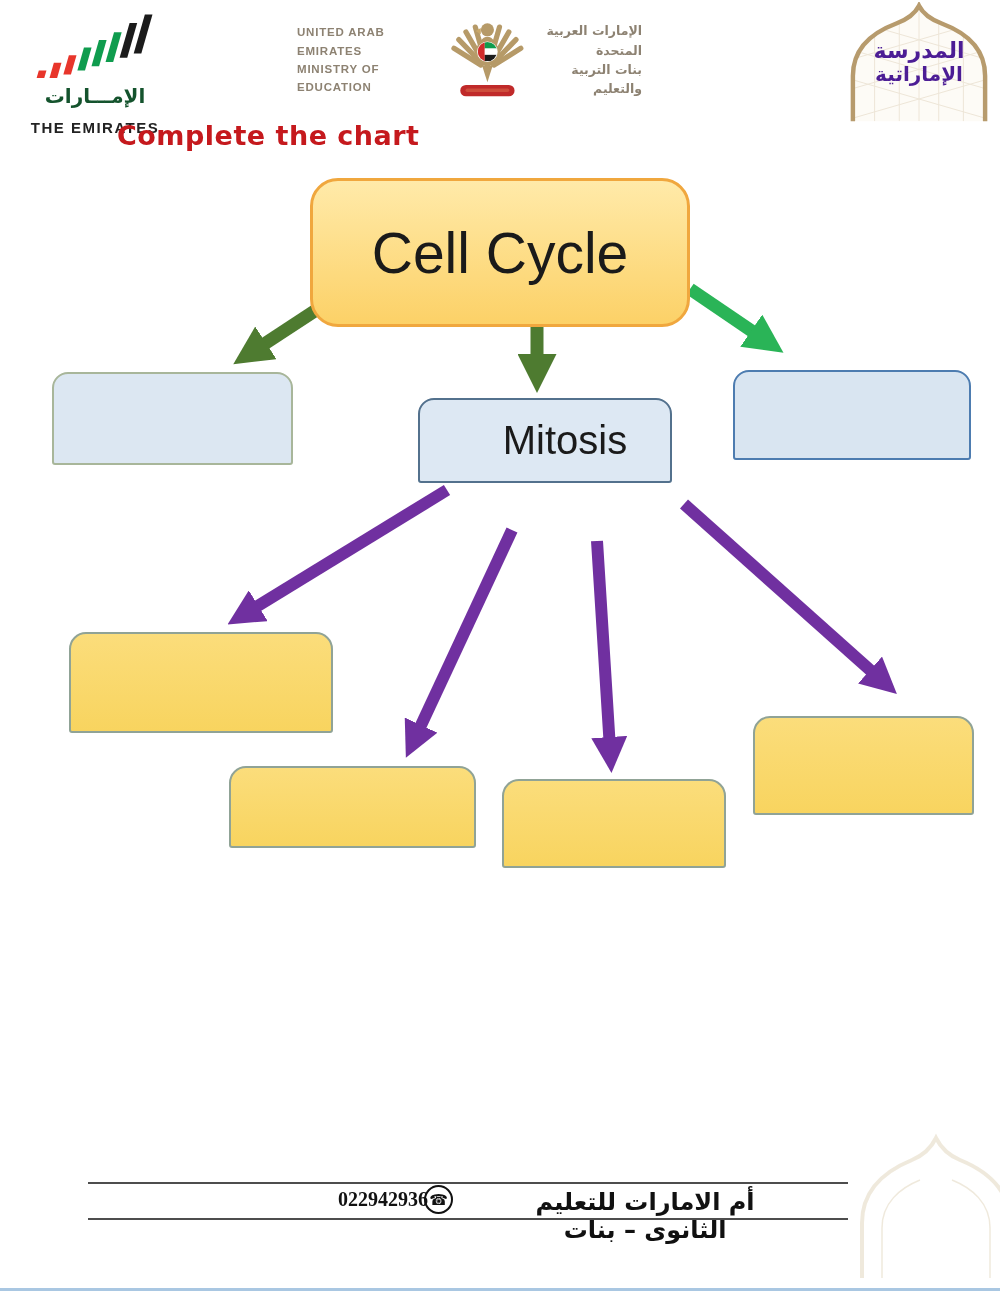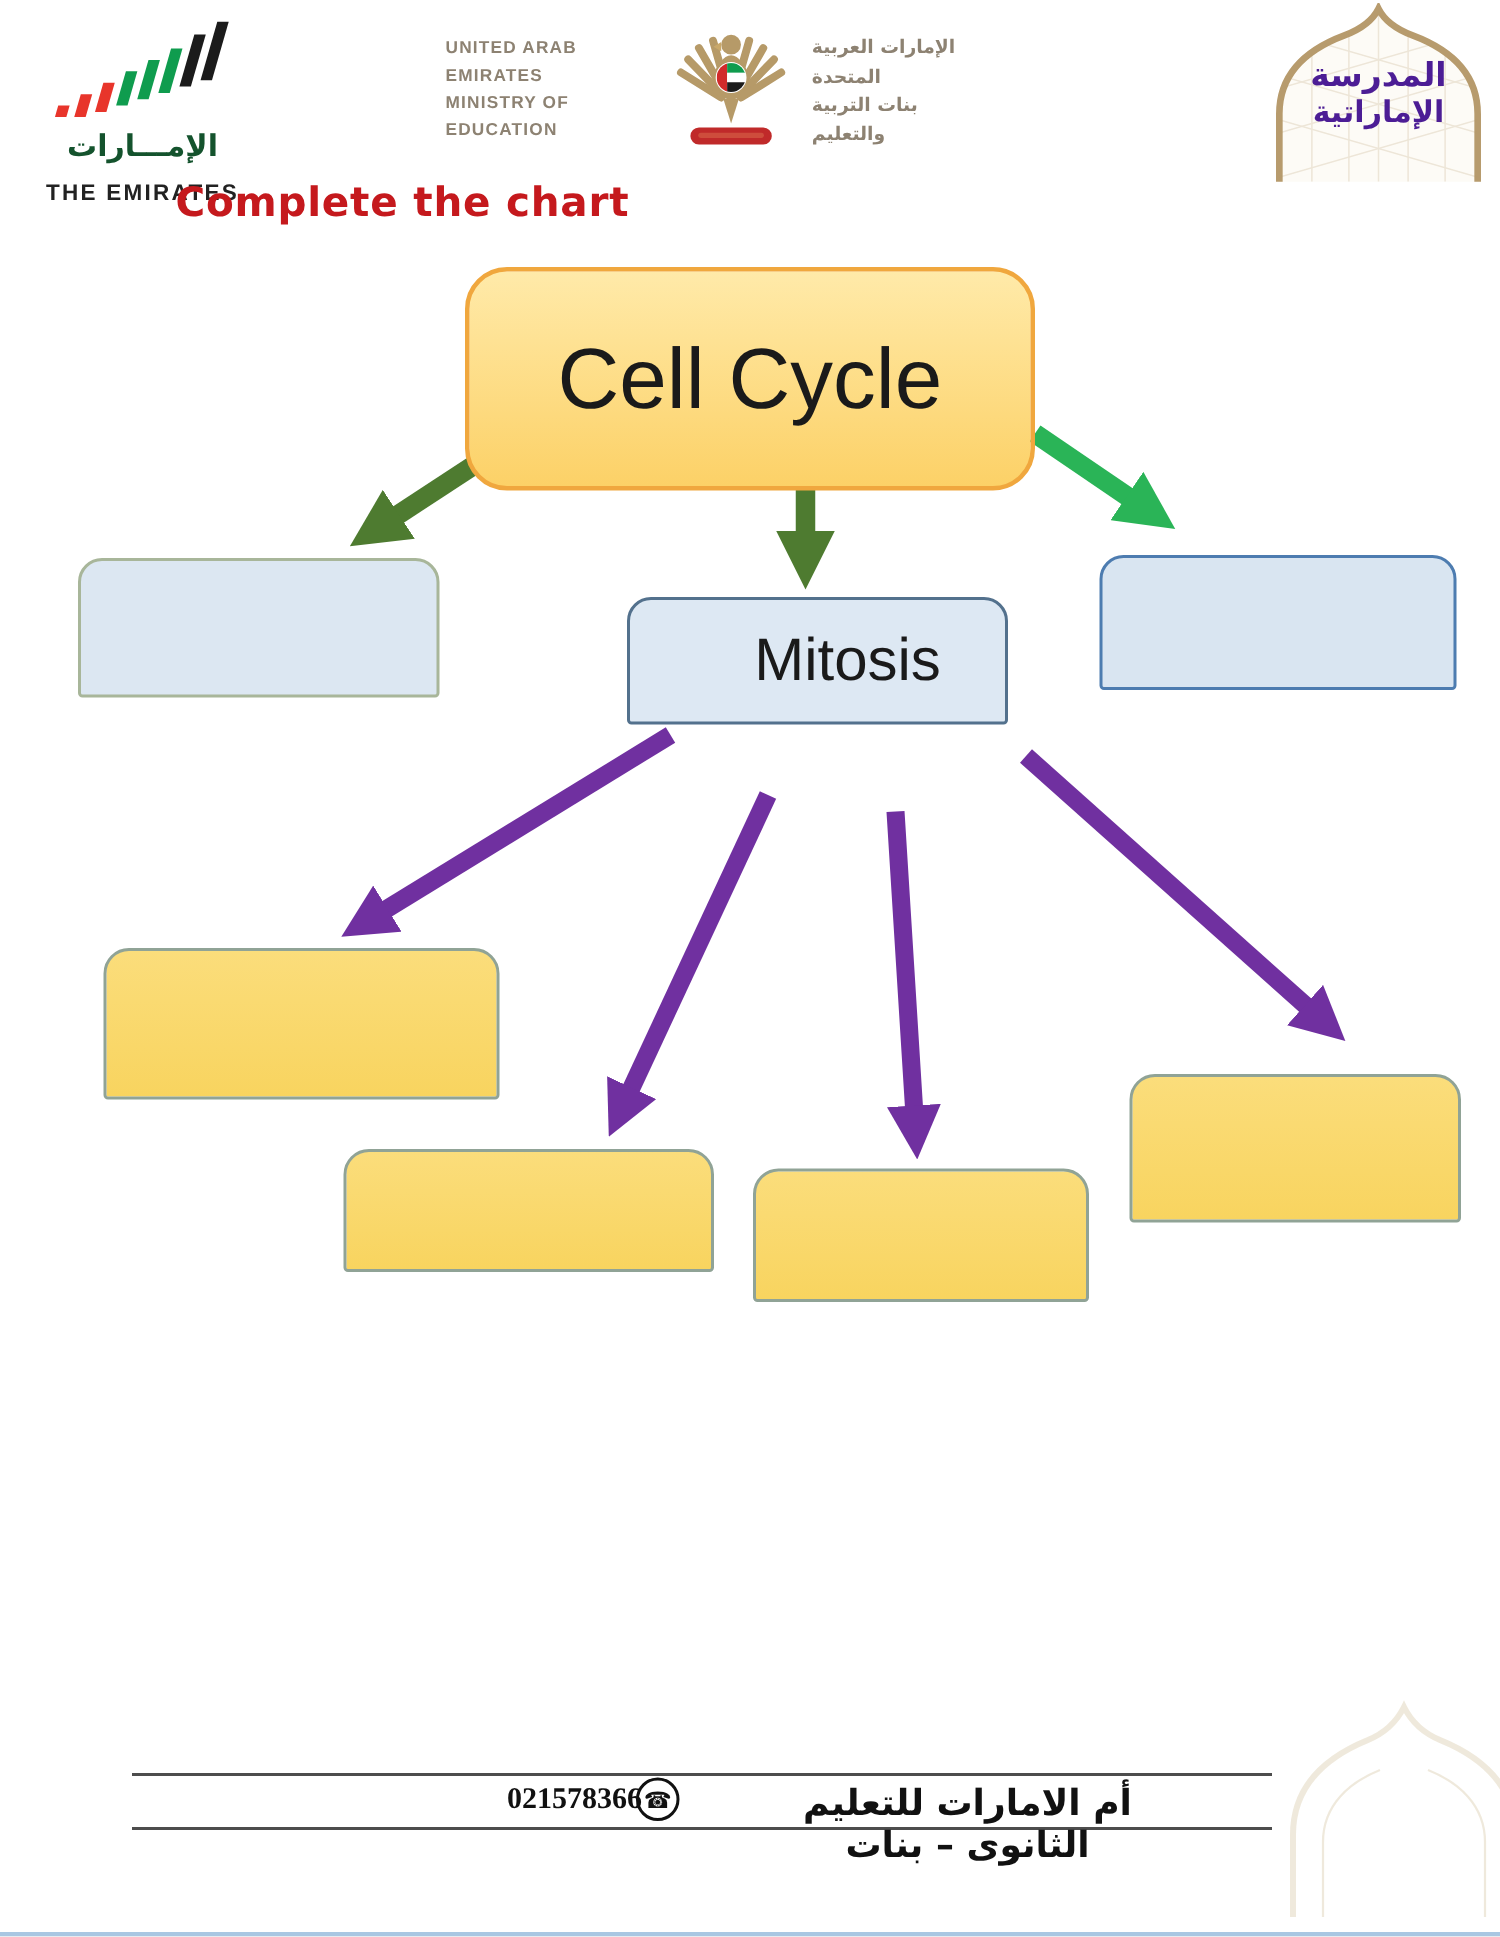--- a/index.html
+++ b/index.html
@@ -10,21 +10,21 @@
     font-family:"Liberation Sans", sans-serif;
   }
 
   
   .emirates-logo { position:absolute; left:25px; top:12px; width:140px; text-align:center; }
   .em-ar { font-family:"DejaVu Sans", sans-serif; font-weight:bold; font-size:20px; color:#14532d; margin-top:2px; direction:rtl; }
   .em-en { font-weight:bold; font-size:15px; letter-spacing:1.5px; color:#222; margin-top:11px; }
 
   .ministry-logo { position:absolute; left:297px; top:16px; width:345px; height:88px; display:flex; align-items:center; gap:14px; }
   .moe-en { width:150px; text-align:left; color:#8d8272; font-weight:bold; font-size:11.5px; letter-spacing:0.8px; line-height:1.6; }
-  .moe-ar { width:110px; text-align:left; color:#8d8272; font-weight:bold; font-size:12.5px; line-height:1.55; direction:rtl; font-family:"DejaVu Sans", sans-serif; }
+  .moe-ar { width:110px; text-align:right; color:#8d8272; font-weight:bold; font-size:12.5px; line-height:1.55; direction:rtl; font-family:"DejaVu Sans", sans-serif; }
 
   .school-logo { position:absolute; left:845px; top:2px; width:148px; height:122px; }
   .school-text { position:absolute; left:0; top:36px; width:148px; text-align:center; color:#4c1d95; font-family:"DejaVu Sans", sans-serif; font-weight:bold; direction:rtl; line-height:1.15; }
   .school-text .l1 { font-size:22px; }
   .school-text .l2 { font-size:20px; }
 
   
   .page-title {
     position:absolute; left:117px; top:120px;
     font-family:"DejaVu Sans", sans-serif; font-weight:bold;
@@ -201,21 +201,21 @@
   </div>
   <div class="dbox yellow-box ybox3">
     <span></span>
   </div>
   <div class="dbox yellow-box ybox4">
     <span></span>
   </div>
 
   <div class="rule top"></div>
   <div class="rule bot"></div>
-  <div class="footer-phone">021578366</div>
+  <div class="footer-phone">022942936</div>
   <div class="phone-icon">☎</div>
   <div class="footer-org">أم الامارات للتعليم الثانوى – بنات</div>
 
   <svg class="watermark" width="150" height="150" viewBox="0 0 150 150">
     <path d="M10,150 L10,95 C10,62 33,43 60,32 C72,27 79,20 84,10 C89,20 96,27 108,32 C135,43 158,62 158,95 L158,150" fill="none" stroke="#cbb88e" stroke-width="4"></path>
     <path d="M30,150 L30,100 C30,75 48,60 68,52 M100,52 C120,60 138,75 138,100 L138,150" fill="none" stroke="#cbb88e" stroke-width="1.5"></path>
   </svg>
   <div class="bottom-line"></div>
 
 </div>

